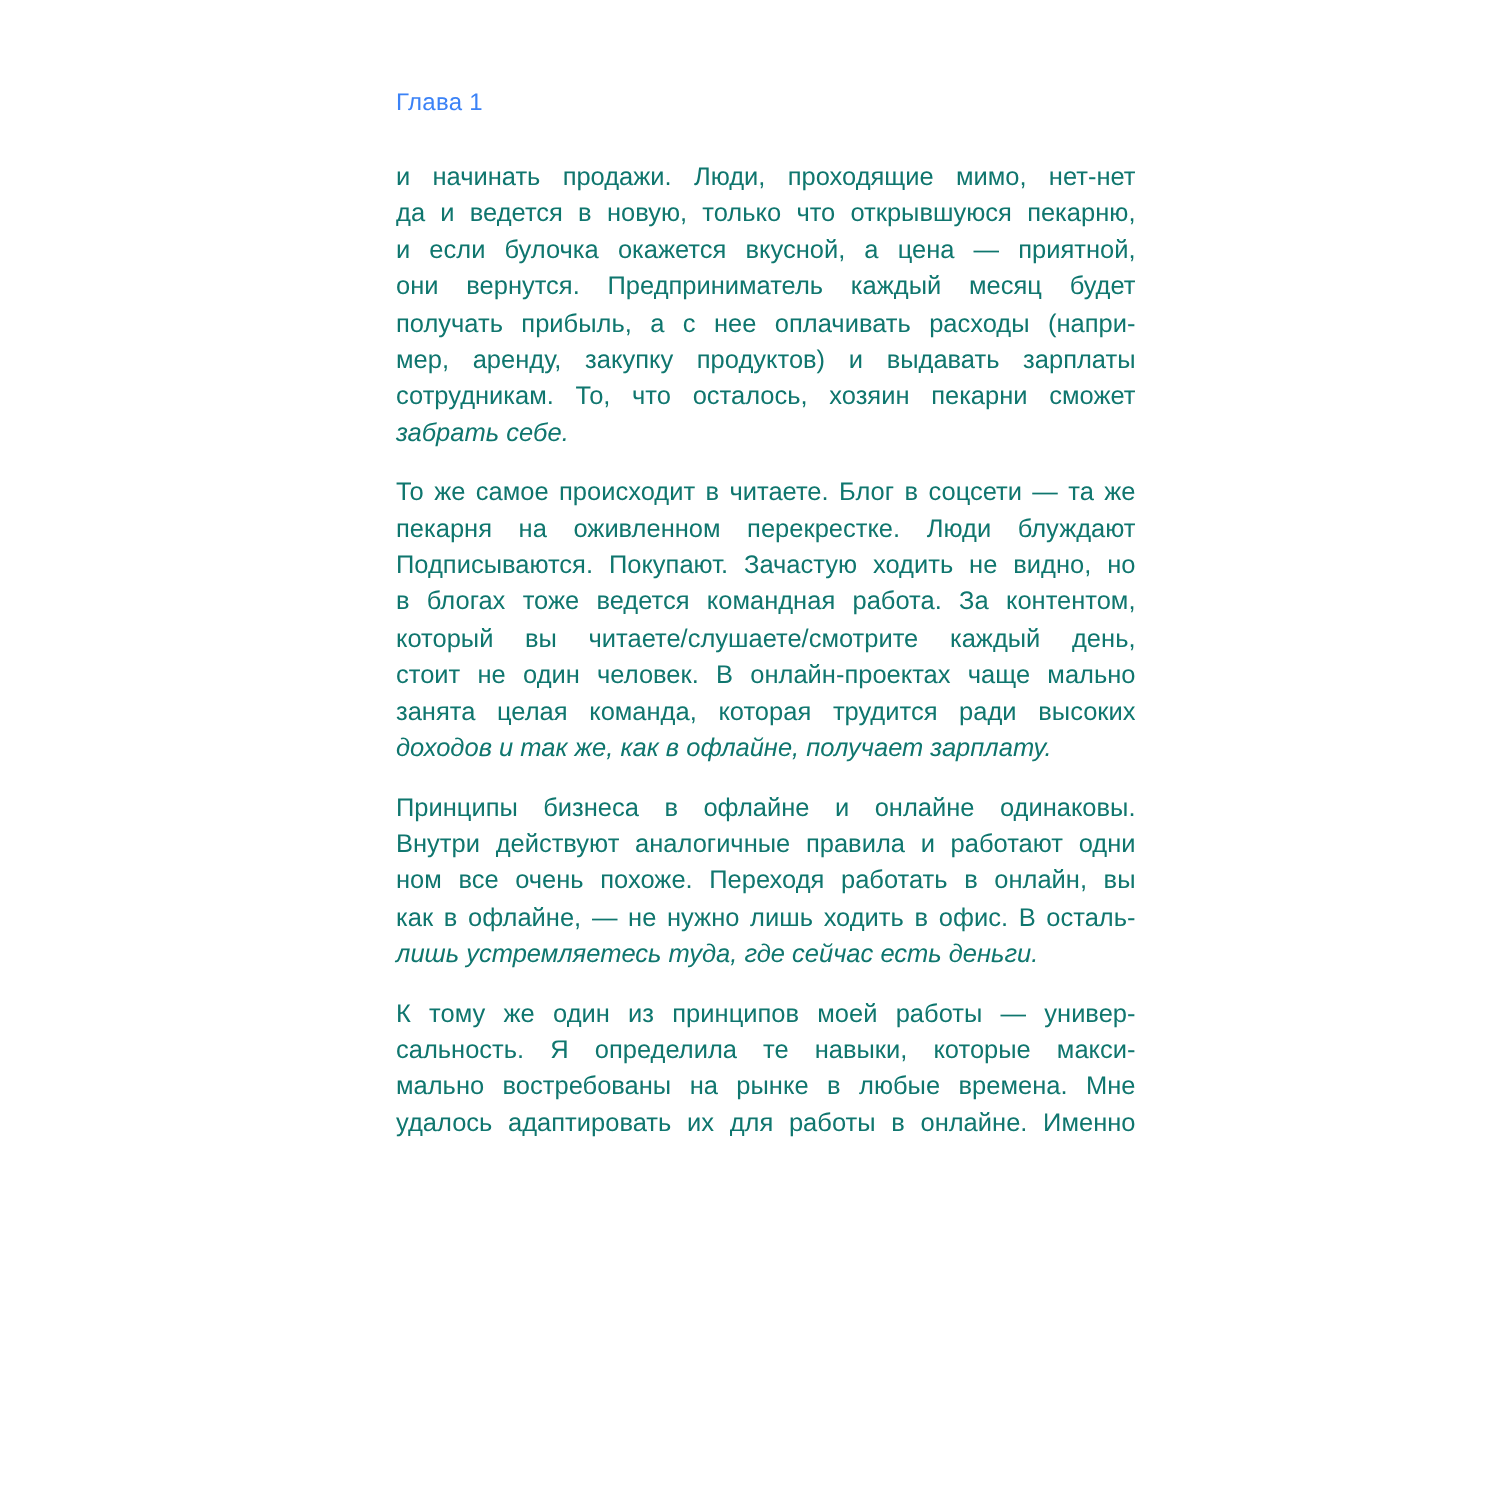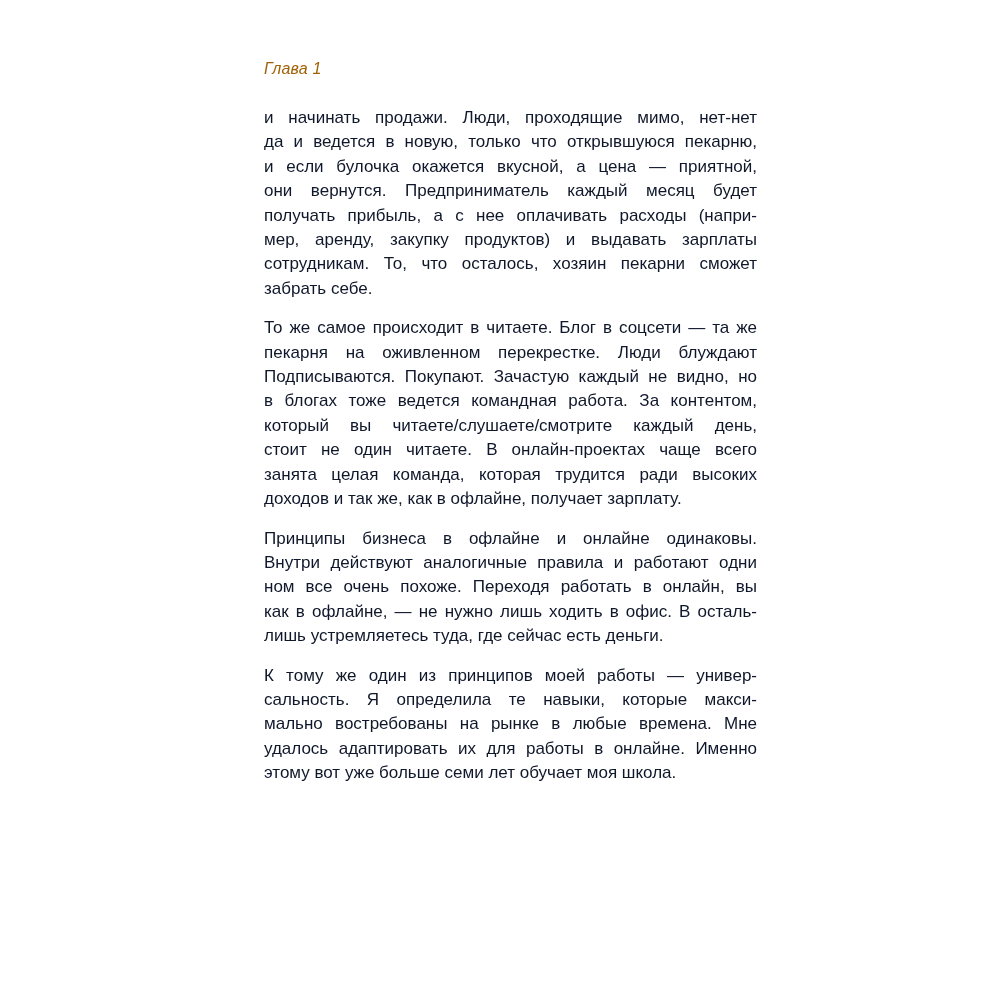--- a/index.html
+++ b/index.html
@@ -18,44 +18,44 @@
     position: absolute;
     inset: 0;
     background: #ffffff;
   }
   .running-header {
     position: absolute;
     left: 264px;
     top: 60px;
     width: 493px;
     font-size: 16px;
-    font-style: italic;
-    color: #a16207;
+    color: #3b82f6;
     letter-spacing: 0.2px;
   }
   .text-body {
     position: absolute;
     left: 264px;
     top: 106px;
     width: 493px;
-    color: #0f172a;
+    color: #0f766e;
     font-size: 17px;
     line-height: 24.4px;
   }
   .paragraph {
     margin: 0 0 15px 0;
   }
   .line {
     text-align: justify;
     -moz-text-align-last: justify;
     text-align-last: justify;
   }
   .line.last {
     -moz-text-align-last: left;
     text-align-last: left;
+    font-style: italic;
   }
 </style>
 </head>
 <body>
 
 <div class="book-page">
   <div class="running-header">Глава 1</div>
   <div class="text-body">
       <div class="paragraph">
         <div class="line">и начинать продажи. Люди, проходящие мимо, нет-нет</div>
@@ -63,35 +63,34 @@
         <div class="line">и если булочка окажется вкусной, а цена — приятной,</div>
         <div class="line">они вернутся. Предприниматель каждый месяц будет</div>
         <div class="line">получать прибыль, а с нее оплачивать расходы (напри-</div>
         <div class="line">мер, аренду, закупку продуктов) и выдавать зарплаты</div>
         <div class="line">сотрудникам. То, что осталось, хозяин пекарни сможет</div>
         <div class="line last">забрать себе.</div>
       </div>
       <div class="paragraph">
         <div class="line">То же самое происходит в читаете. Блог в соцсети — та же</div>
         <div class="line">пекарня на оживленном перекрестке. Люди блуждают</div>
-        <div class="line">Подписываются. Покупают. Зачастую каждый не видно, но</div>
+        <div class="line">Подписываются. Покупают. Зачастую ходить не видно, но</div>
         <div class="line">в блогах тоже ведется командная работа. За контентом,</div>
         <div class="line">который вы читаете/слушаете/смотрите каждый день,</div>
-        <div class="line">стоит не один читаете. В онлайн-проектах чаще всего</div>
+        <div class="line">стоит не один человек. В онлайн-проектах чаще мально</div>
         <div class="line">занята целая команда, которая трудится ради высоких</div>
         <div class="line last">доходов и так же, как в офлайне, получает зарплату.</div>
       </div>
       <div class="paragraph">
         <div class="line">Принципы бизнеса в офлайне и онлайне одинаковы.</div>
         <div class="line">Внутри действуют аналогичные правила и работают одни</div>
         <div class="line">ном все очень похоже. Переходя работать в онлайн, вы</div>
         <div class="line">как в офлайне, — не нужно лишь ходить в офис. В осталь-</div>
         <div class="line last">лишь устремляетесь туда, где сейчас есть деньги.</div>
       </div>
       <div class="paragraph">
         <div class="line">К тому же один из принципов моей работы — универ-</div>
         <div class="line">сальность. Я определила те навыки, которые макси-</div>
         <div class="line">мально востребованы на рынке в любые времена. Мне</div>
         <div class="line">удалось адаптировать их для работы в онлайне. Именно</div>
-        <div class="line last">этому вот уже больше семи лет обучает моя школа.</div>
       </div>
     </div>
 </div>
 
 </body></html>

